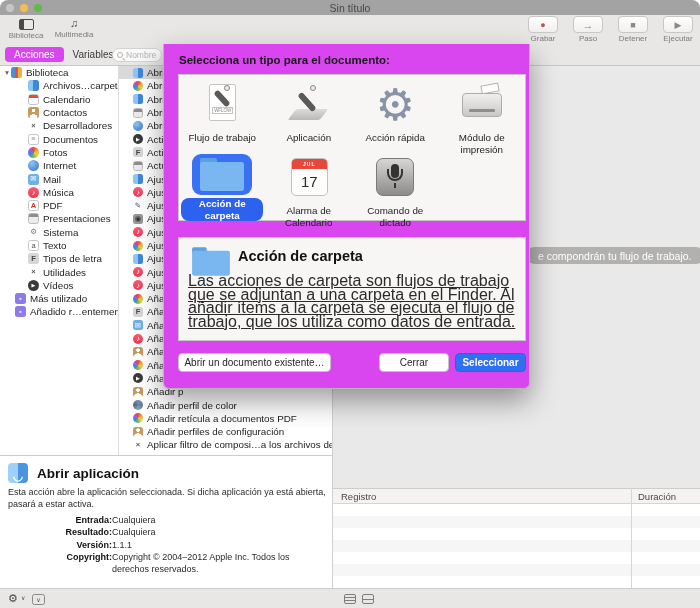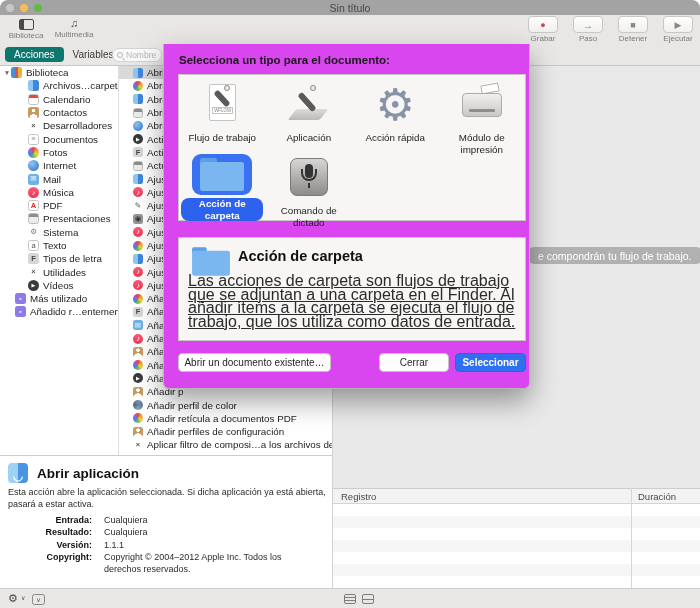--- a/index.html
+++ b/index.html
@@ -19,21 +19,21 @@
   .tblabel { font-size:8px; color:#7d7b79; margin-top:1px; }
   .icon-sidebar { width:15px; height:11px; border:1.5px solid #4c4a48; border-radius:2px; background:linear-gradient(90deg,#4c4a48 0 4px,transparent 4px); margin-top:3px; }
   .icon-note { font-size:11px; color:#4c4a48; margin-top:1px; }
   .g-record { color:#c0524d; font-size:9px; }
   .g-step { color:#8a8886; font-size:11px; font-weight:bold; }
   .g-stop { color:#8a8886; font-size:9px; }
   .g-run { color:#8a8886; font-size:9px; }
 
   .filterbar { position:absolute; left:0; top:44px; width:700px; height:22px; background:#e9e7e6; border-bottom:1px solid #c8c6c4; }
   .tab { display:inline-block; font-size:10px; padding:2px 9px; border-radius:4px; color:#3c3a38; margin-top:3px; }
-  .tab.sel { background:#0f766e; color:#fff; }
+  .tab.sel { background:#d946ef; color:#fff; }
   .tabs { position:absolute; left:5px; top:0; }
   .search { position:absolute; left:112px; top:4px; width:50px; height:14px; background:#fbfafa; border:1px solid #d5d3d1; border-radius:7px; display:flex; align-items:center; padding:0 4px; gap:3px; }
   .mag { width:6px; height:6px; border:1.2px solid #b5b3b1; border-radius:50%; position:relative; flex:none; }
   .mag::after { content:""; position:absolute; left:4.5px; top:4.5px; width:3px; height:1.2px; background:#b5b3b1; transform:rotate(45deg); transform-origin:0 0; }
   .search input { border:none; outline:none; background:transparent; width:34px; font-size:8.5px; color:#555; font-family:"Liberation Sans",sans-serif; }
   .search input::placeholder { color:#b5b3b1; }
 
   
   .sidebar { position:absolute; left:0; top:66px; width:118px; height:389px; background:#fff; overflow:hidden; }
   .srow { height:13.3px; display:flex; align-items:center; font-size:9.8px; color:#1d1d1f; white-space:nowrap; }
@@ -51,21 +51,21 @@
   .hintpill { position:absolute; left:193px; top:181px; height:17px; background:#b3b1af; border-radius:9px; color:#fff; font-size:10.5px; display:flex; align-items:center; padding:0 12px; white-space:nowrap; z-index:5; }
 
   
   .detail { position:absolute; left:0; top:455px; width:332px; height:133px; background:#fff; border-top:1px solid #cfcdcb; }
   .dtitle-row { position:absolute; left:8px; top:7px; display:flex; align-items:center; gap:9px; }
   .finder-ic { width:20px; height:20px; border-radius:4px; background:linear-gradient(90deg,#9fd0f5 50%,#4a94e2 50%); display:flex; align-items:flex-end; justify-content:center; color:#fff; font-size:12px; font-weight:bold; }
   .dtitle { font-size:13.5px; font-weight:bold; color:#111; }
   .dpara { position:absolute; left:8px; top:31px; width:322px; font-size:9px; line-height:11.5px; color:#2b2b2b; }
   .dfields { position:absolute; left:0; top:58px; width:330px; }
   .dfrow { display:flex; font-size:9px; line-height:12.3px; }
-  .dflabel { width:104px; text-align:right; font-weight:bold; color:#111; flex:none; padding-right:12px; }
+  .dflabel { width:112px; text-align:right; font-weight:bold; color:#111; flex:none; padding-right:0; }
   .dfvalue { color:#2b2b2b; width:210px; }
 
   
   .logpanel { position:absolute; left:332px; top:488px; width:368px; height:100px; background:#fff; border-left:1px solid #d2d0ce; }
   .loghead { position:absolute; left:0; top:0; width:368px; height:16px; background:#f4f3f2; border-top:1px solid #cfcdcb; border-bottom:1px solid #d6d4d2; }
   .loghead .c1 { position:absolute; left:8px; top:2px; font-size:9.5px; color:#4a4846; }
   .loghead .c2 { position:absolute; left:305px; top:2px; font-size:9.5px; color:#4a4846; }
   .logbody { position:absolute; left:0; top:16px; width:368px; height:84px;
     background:repeating-linear-gradient(180deg,#ffffff 0 12px,#f6f6f6 12px 24px); }
   .logdiv { position:absolute; left:298px; top:0; width:1px; height:100px; background:#d8d6d4; }
@@ -485,20 +485,31 @@
           <div class="iconwrap sel">
             <span class="folder">
               <span class="ftab"></span>
               <span class="fbody"></span>
             </span>
           </div>
           <div class="tlabel sel">Acción de carpeta</div>
         </div>
         <div class="tcell">
           <div class="iconwrap">
+            <span class="bi bi-cal">
+              <span class="cal">
+                <span class="calhead">JUL</span>
+                <span class="calday">17</span>
+              </span>
+            </span>
+          </div>
+          <div class="tlabel">Alarma de Calendario</div>
+        </div>
+        <div class="tcell">
+          <div class="iconwrap">
             <span class="bi bi-mic">
               <span class="micbg"></span>
               <span class="micu"></span>
               <span class="miccap"></span>
               <span class="micstem"></span>
             </span>
           </div>
           <div class="tlabel">Comando de dictado</div>
         </div>
       </div>

